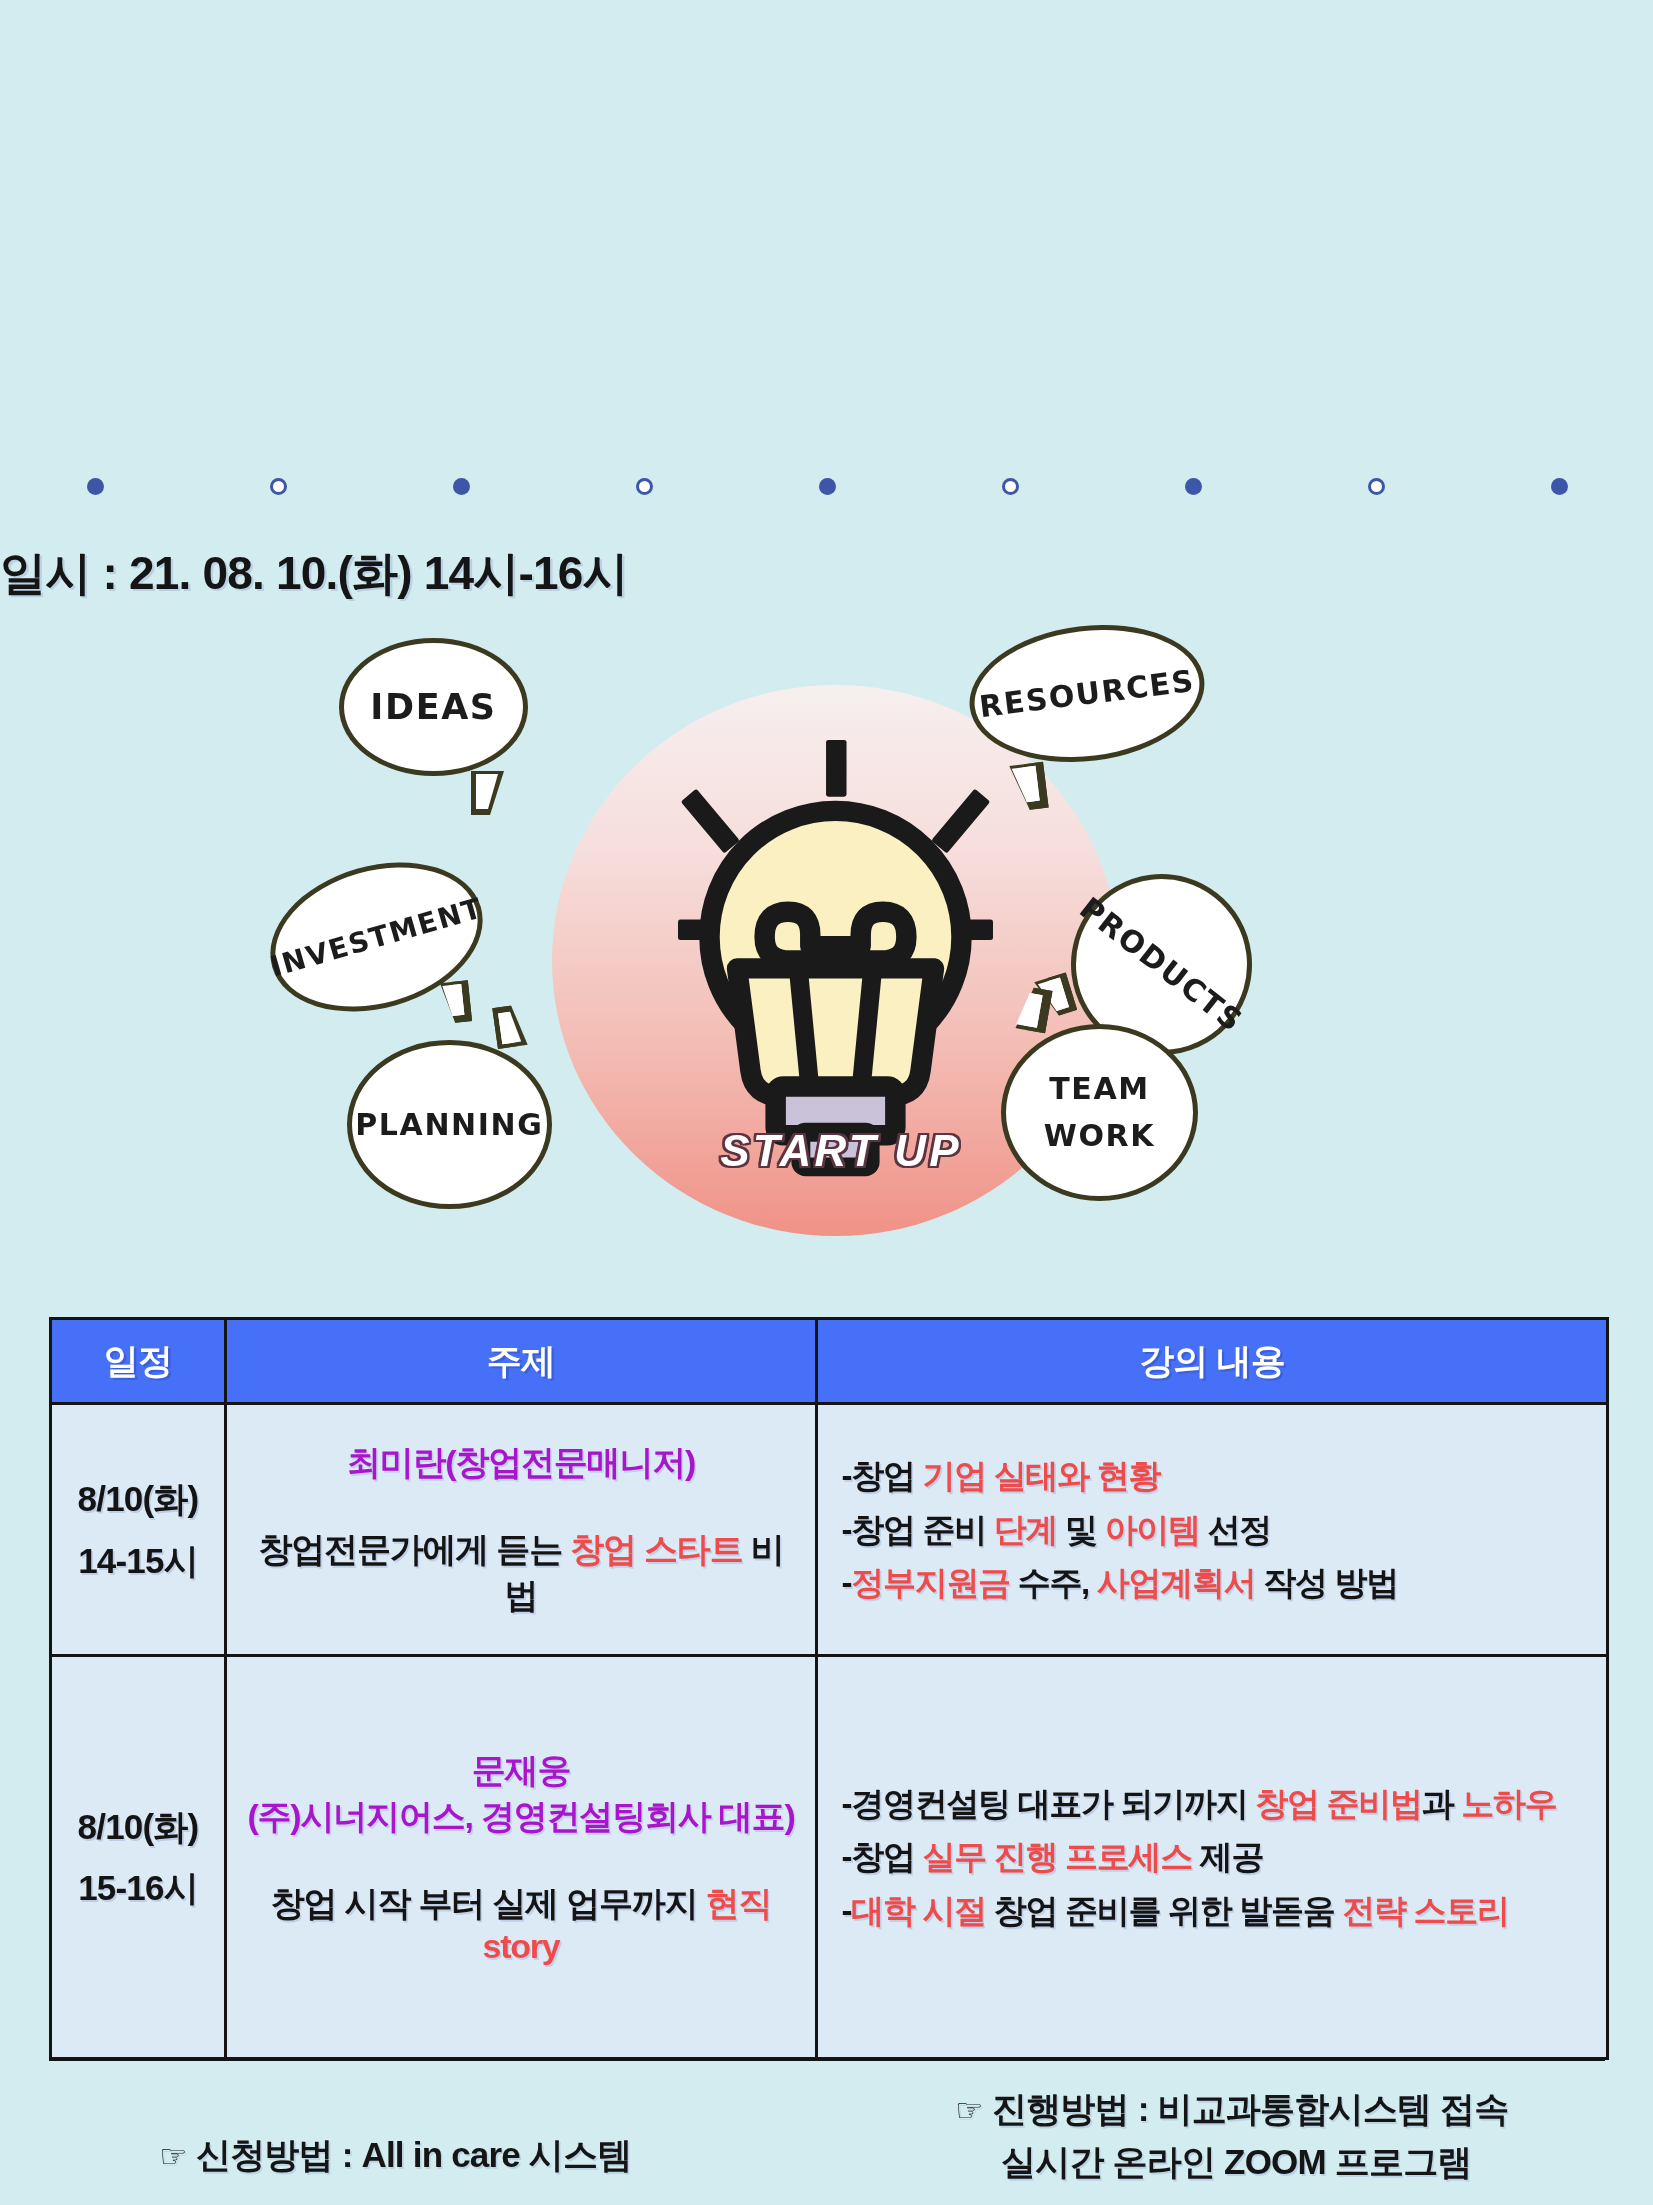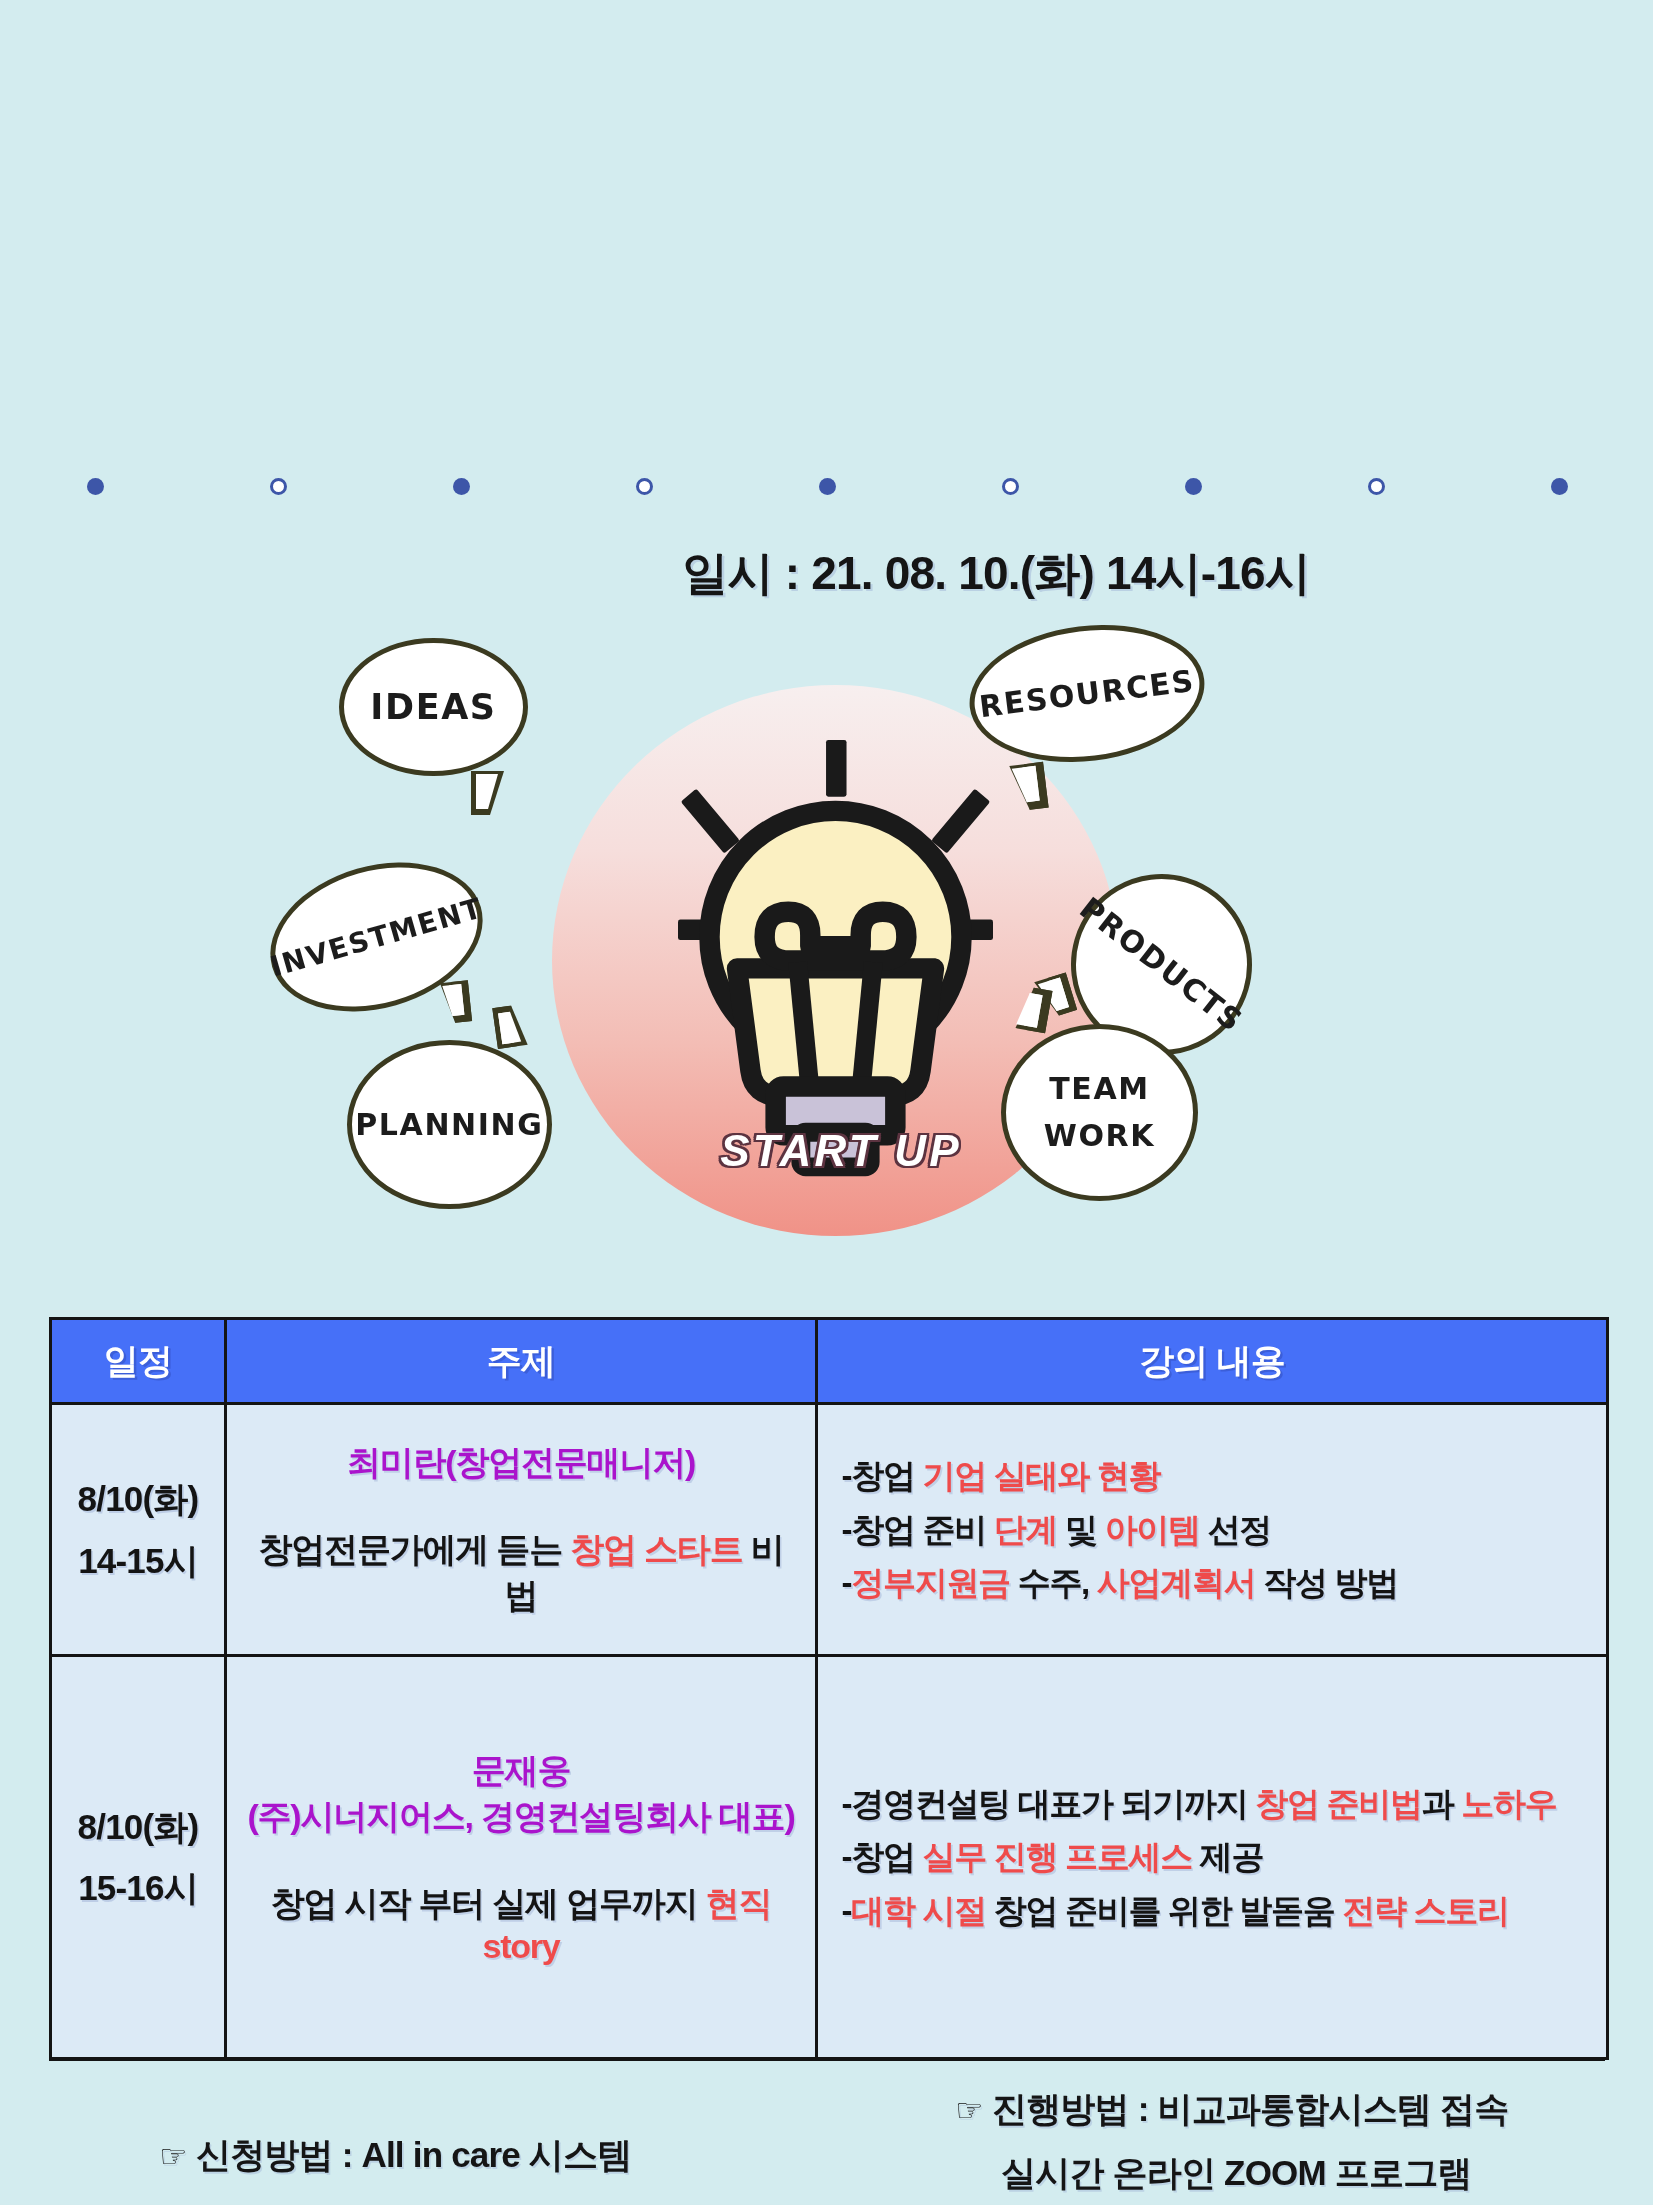--- a/index.html
+++ b/index.html
@@ -60,21 +60,21 @@
   }
   .dot.filled { background: #3D56A8; }
   .dot.hollow { background: #FFFFFF; border: 3.2px solid #3D56A8; box-sizing: border-box; }
 
   
   .date-line {
     position: absolute;
     top: 543px;
     left: 0;
     width: 1310px;
-    text-align: right;
+    text-align: left;
     font-size: 46px;
     font-weight: 900;
     color: #151515;
     letter-spacing: -0.8px;
     text-shadow: 2.4px 2.4px 0 rgba(150,170,210,0.40);
   }
 
   
   .illus {
     position: absolute;
@@ -367,21 +367,21 @@
     font-weight: 700;
     color: #151515;
     letter-spacing: -0.8px;
     text-shadow: 1.6px 1.6px 0 rgba(150,170,210,0.38);
     white-space: nowrap;
   }
   .foot-apply { left: 110px; top: 46px; }
   .foot-how   { left: 906px; top: 0px; }
   .foot-how .foot-sub {
     display: block;
-    margin-top: 17px;
+    margin-top: 6px;
     margin-left: 46px;
   }
   .hand-icon {
     font-family: "DejaVu Sans", sans-serif;
     font-size: 31.5px;
     margin-right: 9.5px;
   }
 </style>
 </head>
 <body>

